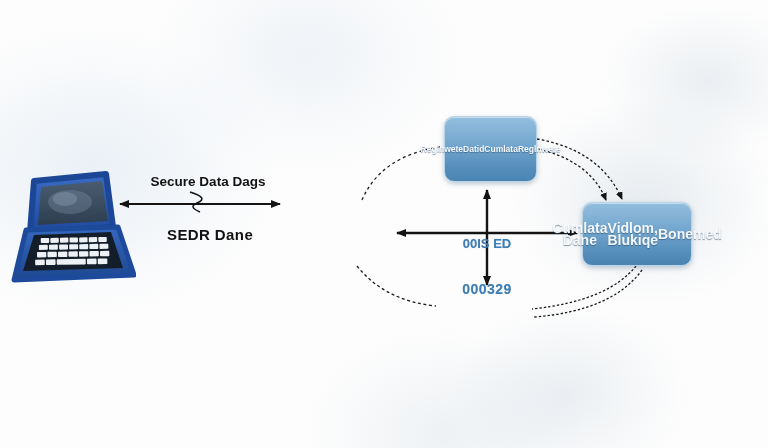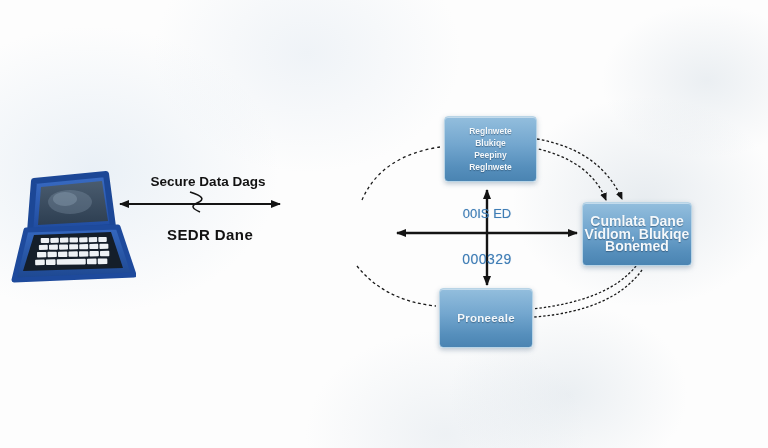--- a/index.html
+++ b/index.html
@@ -12,38 +12,38 @@
       radial-gradient(170px 130px at 74% 88%, rgba(200,212,222,0.35), rgba(200,212,222,0) 70%),
       radial-gradient(200px 150px at 58% 97%, rgba(205,216,226,0.32), rgba(205,216,226,0) 70%),
       radial-gradient(260px 200px at 12% 38%, rgba(214,227,239,0.50), rgba(214,227,239,0) 72%),
       radial-gradient(220px 170px at 40% 12%, rgba(222,231,240,0.45), rgba(222,231,240,0) 70%),
       #fdfdfd;
   }
   svg{position:absolute;left:0;top:0;}
   #wires{z-index:1;}
   #laptop{z-index:2;}
   .node{
-    position:absolute;z-index:3;border-radius:4px;
+    position:absolute;z-index:3;border-radius:10px;
     background:linear-gradient(180deg,#93bedd 0%,#74a7cf 42%,#568fbc 78%,#4a84b2 100%);
     border:1px solid #b8d4e6;
     box-shadow:0 2px 5px rgba(70,100,130,0.35), inset 0 1px 0 rgba(255,255,255,0.45);
-    display:flex;flex-direction:column;align-items:center;justify-content:center;
-    color:#f4f8fb;font-weight:bold;
+    display:flex;flex-direction:row;align-items:center;justify-content:center;
+    color:#f4f8fb;font-weight:bold;text-align:center;
     text-shadow:0 1px 1px rgba(35,65,95,0.55);
   }
   .node span{display:block;}
   #node-top{left:444px;top:116px;width:91px;height:64px;font-size:8.5px;line-height:12px;}
   #node-left{left:283px;top:202px;width:107px;height:63px;font-size:11px;}
   #node-right{left:582px;top:202px;width:108px;height:62px;font-size:14px;line-height:12.5px;}
   #node-bottom{left:439px;top:288px;width:92px;height:58px;font-size:11.5px;letter-spacing:0.3px;}
   .free-label{position:absolute;z-index:3;color:#121212;font-weight:bold;}
   #secure-label{left:148px;top:175px;width:120px;font-size:13.5px;line-height:14px;text-align:center;}
   #sedr-label{left:167px;top:226px;font-size:15px;letter-spacing:0.4px;}
-  .code{position:absolute;z-index:3;width:90px;text-align:center;color:#3f7db5;font-weight:normal;
-        text-shadow:0 0 1px rgba(63,125,181,0.4);}
+  .code{position:absolute;z-index:3;width:90px;text-align:center;color:#3f7db5;font-weight:bold;
+        text-shadow:0 0 1px rgba(63,125,181,0.4);margin-top:30px;}
   #code-top{left:442px;top:206px;font-size:13px;}
   #code-bottom{left:442px;top:251px;font-size:14px;letter-spacing:0.5px;}
 </style>
 </head>
 <body>
 
 <div id="canvas">
 
   <svg id="wires" width="768" height="448" viewBox="0 0 768 448">
     <defs>
@@ -132,32 +132,29 @@
         <rect x="76.8" y="90" width="9.6" height="5.6" rx="0.8"></rect>
         <rect x="87.6" y="90" width="9.6" height="5.6" rx="0.8"></rect>
     </g>
   </svg>
 
   <div id="secure-label" class="free-label">Secure Data Dags</div>
   <div id="sedr-label" class="free-label">SEDR Dane</div>
 
   <div id="node-top" class="node">
     <span>Reglnwete</span>
-    <span>Blukiqe</span>
-    <span>Peepiny</span>
+    <span>Datid</span>
+    <span>Cumlata</span>
     <span>Reglnwete</span>
   </div>
 
 
   <div id="node-right" class="node">
     <span>Cumlata Dane</span>
     <span>Vidlom, Blukiqe</span>
     <span>Bonemed</span>
   </div>
 
-  <div id="node-bottom" class="node">
-    <span>Proneeale</span>
-  </div>
 
   <div id="code-top" class="code">00IS ED</div>
   <div id="code-bottom" class="code">000329</div>
 
 </div>
 
 </body></html>

